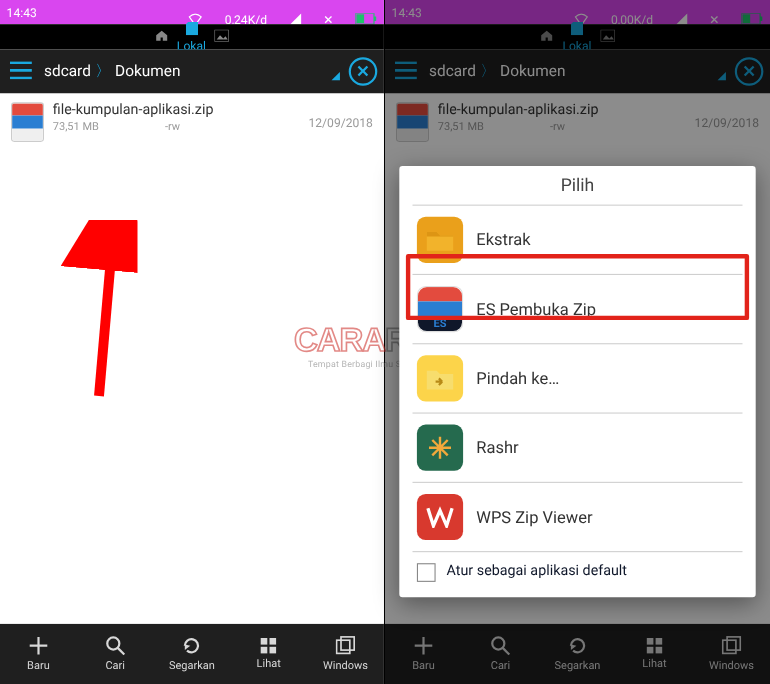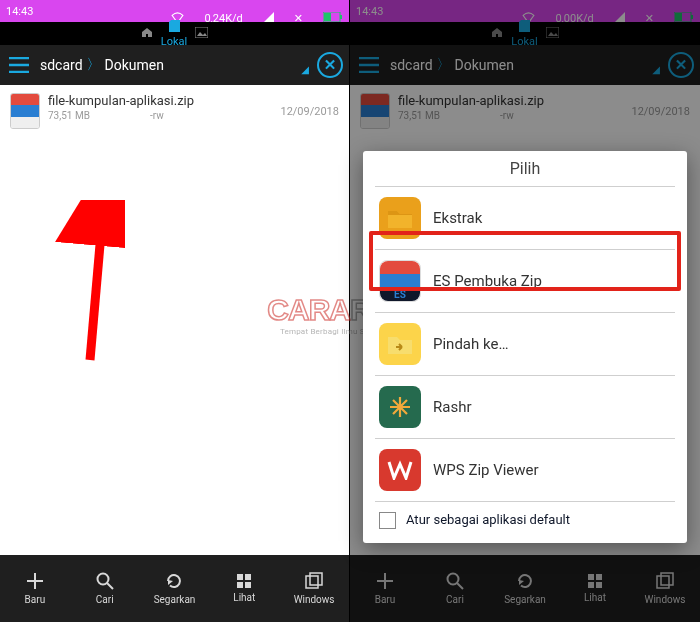--- a/index.html
+++ b/index.html
@@ -31,21 +31,21 @@
   .fileicon { width: 30px; height: 36px; border-radius:3px; display:flex; flex-direction:column; background:#fff; border:1px solid #ccc; overflow:hidden; }
   .fileicon .s { flex:1; }
   .fileicon .s1 { background:#e34b3e; }
   .fileicon .s2 { background:#2a7ed2; }
   .fileicon .s3 { background:#efefef; }
   .fileinfo { flex: 1; min-width:0; }
   .filename { color:#333; font-size:13px; white-space:nowrap; overflow:hidden; text-overflow:ellipsis; }
   .filemeta { display:flex; gap: 60px; color:#9a9a9a; font-size:10px; margin-top:2px;text-align:center; }
   .filedate { color:#9a9a9a; font-size:11px; align-self:center; }
 
-  .bottombar { background: #1f1f1f; height: 67px; display:flex; }
+  .bottombar { background: #1f1f1f; height: 55px; display:flex; }
   .bbtn { flex:1; display:flex; flex-direction:column; align-items:center; justify-content:center; gap:4px; color:#d8d8d8; font-size:10px; }
   .bbtn svg { display:block; }
 
   .arrow { position:absolute; left:55px; top:115px; z-index:3; }
   .arrow svg { display:block; }
 
   .watermark { position:absolute; left:50%; top:295px; transform:translateX(-50%); z-index:2; text-align:center; opacity:0.55; pointer-events:none; }
   .watermark .word { font-family: Impact, "Arial Black", sans-serif; font-weight:900; font-size:30px; letter-spacing:-1px; line-height:1; white-space:nowrap; -webkit-text-stroke:1.5px #333; color:transparent; }
   .watermark .word .red { -webkit-text-stroke:1.5px #cc2a24; }
   .watermark .word .gray { -webkit-text-stroke:1.5px #6a6a6a; }

